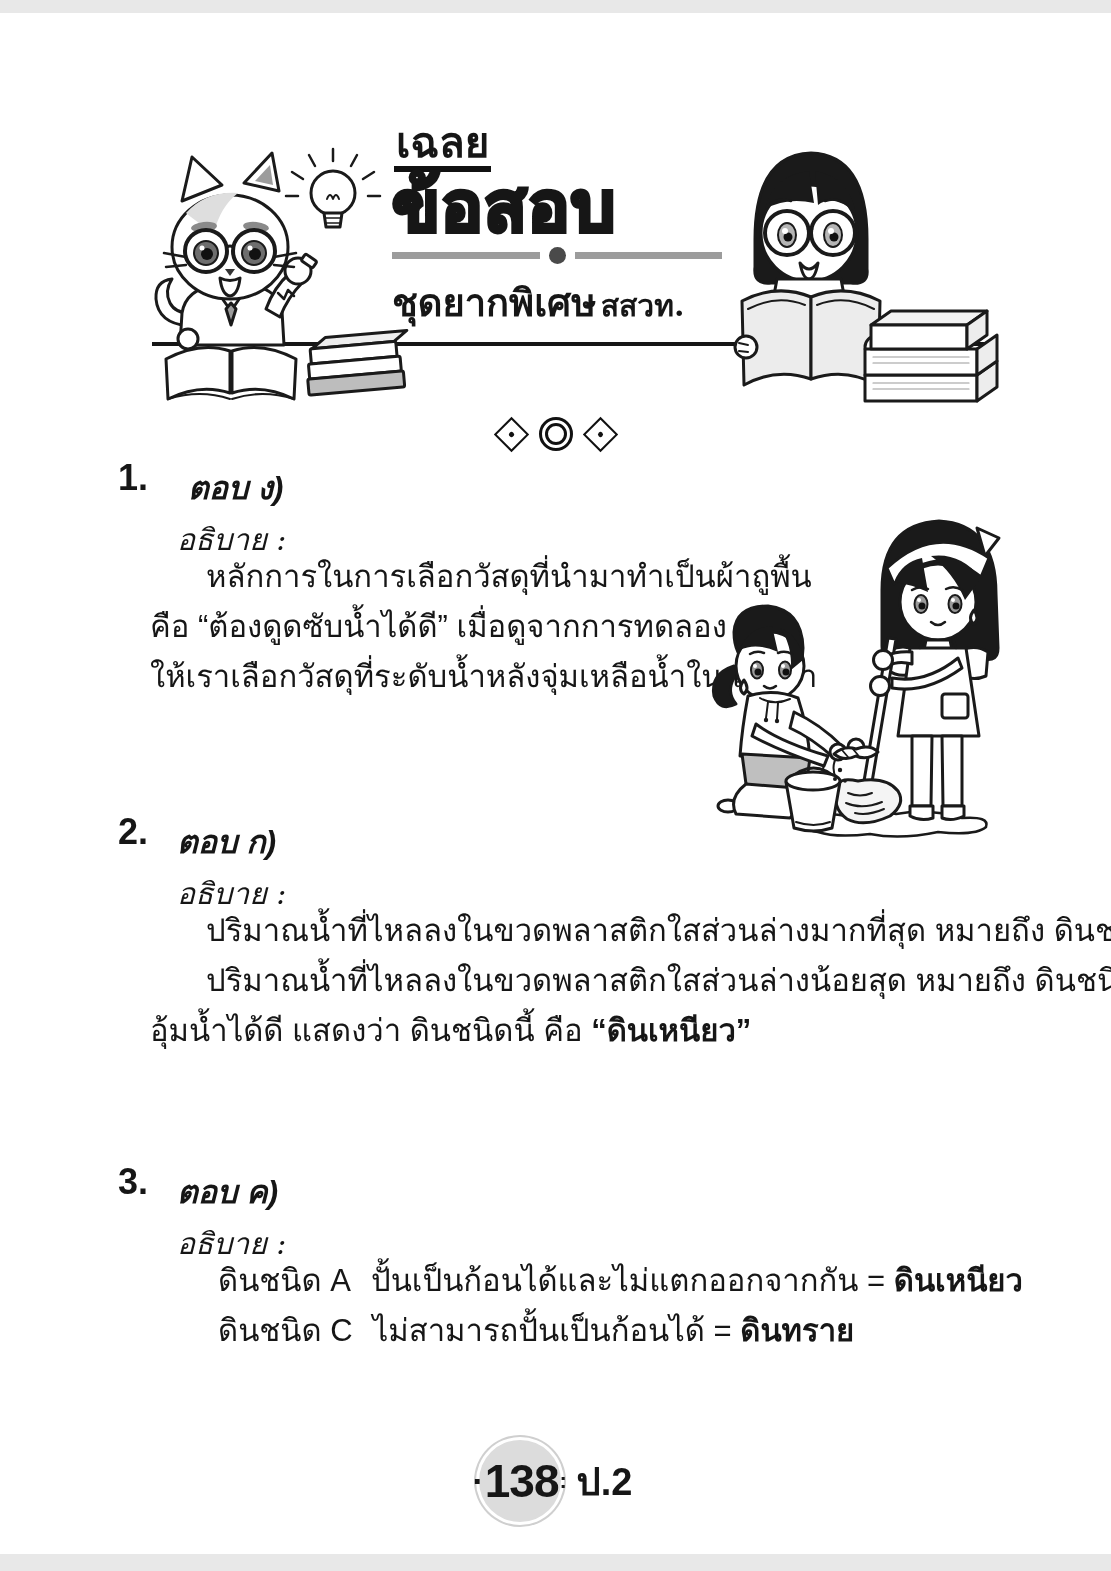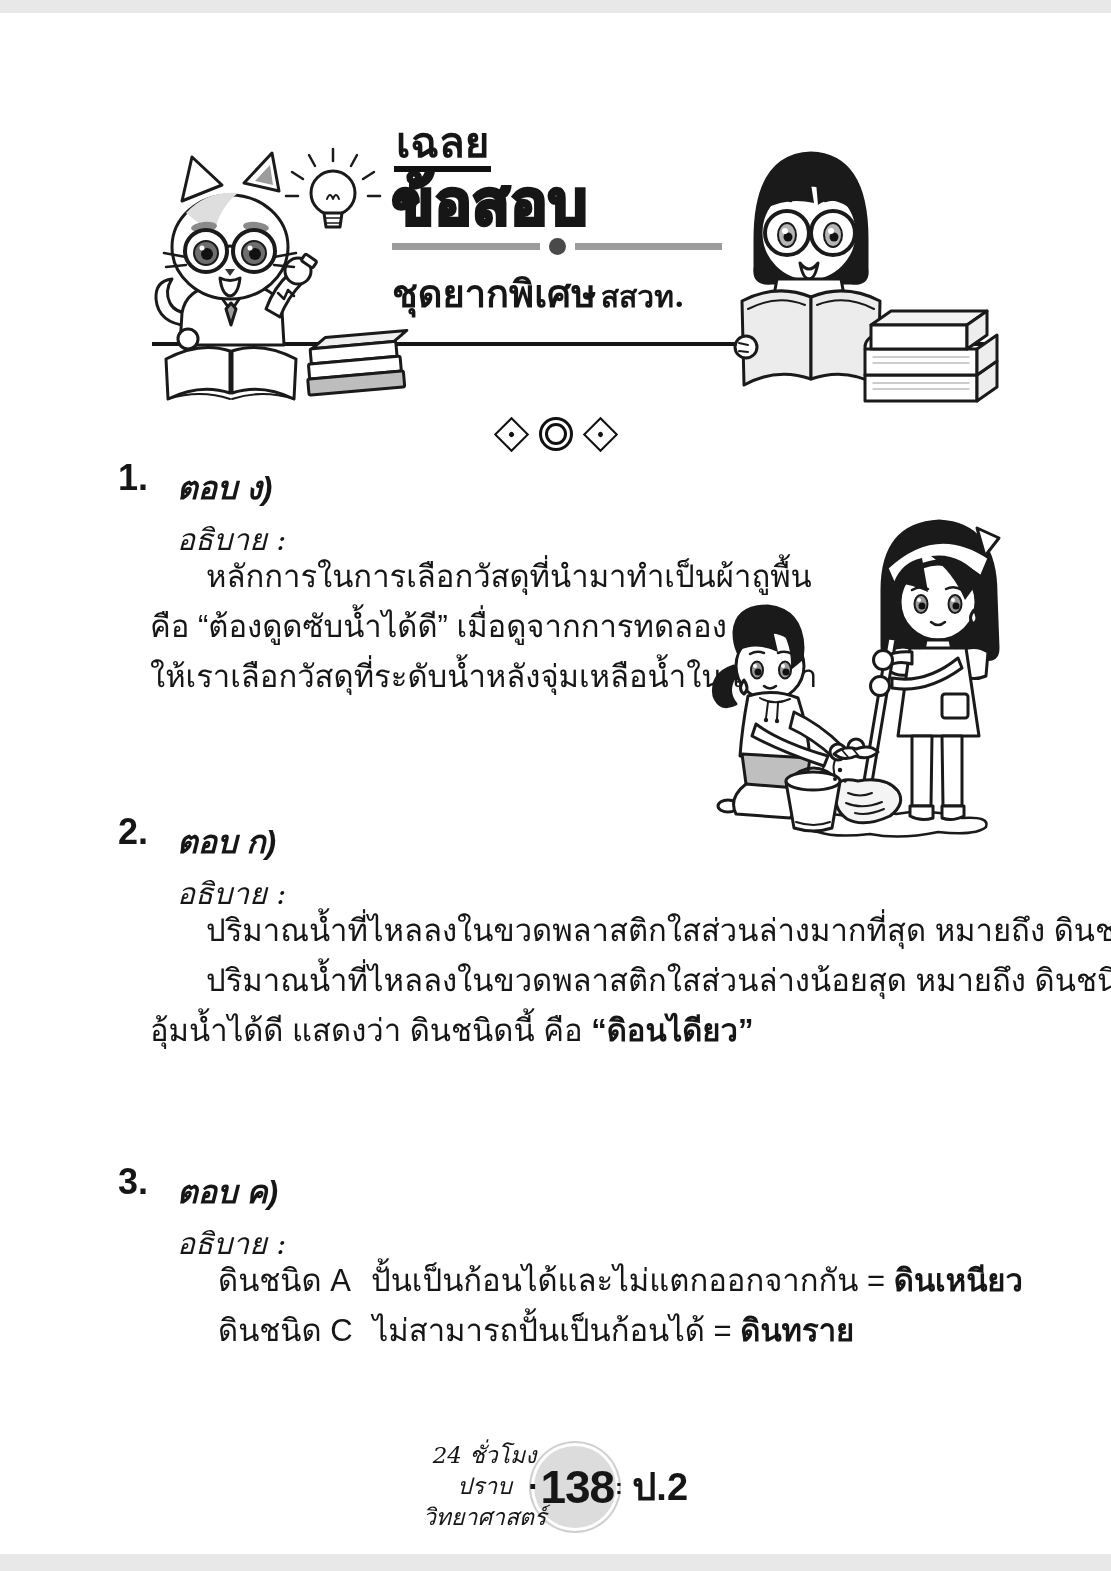--- a/index.html
+++ b/index.html
@@ -11,21 +11,21 @@
   .abs{position:absolute;}
 
   
   .desk-line{top:329px; left:152px; width:836px; height:4px; background:#161616;}
   .logo{top:108px; left:392px; width:330px;}
   .logo .pretitle{
     display:inline-block; font-size:42px; font-weight:800; line-height:1.05;
     border-bottom:6px solid #111; padding:0 2px 1px 2px; margin-left:2px;
   }
   .logo .title{
-    font-size:61px; font-weight:800; line-height:1.02; letter-spacing:1px;
+    font-size:70px; font-weight:800; line-height:1.02; letter-spacing:1px;
     color:#8a8a8a; -webkit-text-stroke:4px #161616; margin-top:0px;
   }
   .logo .rule{display:flex; align-items:center; gap:9px; margin-top:4px;}
   .logo .rule .bar{flex:1; height:7px; background:#9c9c9c;}
   .logo .rule .dot{width:17px; height:17px; border-radius:50%; background:#4a4a4a;}
   .logo .subtitle{margin-top:8px; white-space:nowrap;}
   .logo .subtitle .main{font-size:38px; font-weight:800;}
   .logo .subtitle .org{font-size:30px; font-weight:700; font-family:"DejaVu Serif", serif;}
 
   
@@ -184,21 +184,21 @@
       </span>
     <span class="ring">
         <span class="inner"></span>
       </span>
     <span class="diamond">
         <span class="ddot"></span>
       </span>
   </div>
 
   <div class="abs qnum" style="left:118px; top:444px;">1.</div>
-  <div class="abs answer" style="left:177px; top:449px;">ตอบ ง)</div>
+  <div class="abs answer" style="left:188px; top:449px;">ตอบ ง)</div>
   <div class="abs explain" style="left:177px; top:503px;">อธิบาย :</div>
   <div class="abs para" style="left:150px; top:539px; width:590px;">
     <div class="line indent"><span>หลักการในการเลือกวัสดุที่นำมาทำเป็นผ้าถูพื้น</span></div>
     <div class="line"><span>คือ “ต้องดูดซับน้ำได้ดี” เมื่อดูจากการทดลอง</span></div>
     <div class="line"><span>ให้เราเลือกวัสดุที่ระดับน้ำหลังจุ่มเหลือน้ำในแก้วน้ำ</span></div>
   </div>
 
   <svg class="abs" style="left:690px; top:485px;" width="330" height="355" viewBox="0 0 330 355">
     <g stroke="#1a1a1a" stroke-width="3" fill="#fff" stroke-linejoin="round" stroke-linecap="round">
       <path d="M120,326 Q128,312 156,318 Q176,308 206,316 Q240,310 272,320 Q300,318 296,329 Q286,338 248,334 Q210,342 180,336 Q146,340 128,334 Q114,332 120,326 Z" stroke-width="2.5"></path>
@@ -282,41 +282,36 @@
       </g>
     </g>
   </svg>
 
   <div class="abs qnum" style="left:118px; top:798px;">2.</div>
   <div class="abs answer" style="left:177px; top:803px;">ตอบ ก)</div>
   <div class="abs explain" style="left:177px; top:857px;">อธิบาย :</div>
   <div class="abs para" style="left:150px; top:893px; width:870px;">
     <div class="line indent"><span>ปริมาณน้ำที่ไหลลงในขวดพลาสติกใสส่วนล่างมากที่สุด หมายถึง ดินชนิดนั้น</span></div>
     <div class="line indent"><span>ปริมาณน้ำที่ไหลลงในขวดพลาสติกใสส่วนล่างน้อยสุด หมายถึง ดินชนิดนั้น</span></div>
-    <div class="line"><span>อุ้มน้ำได้ดี แสดงว่า ดินชนิดนี้ คือ </span><b>“ดิอนไดียว”</b></div>
+    <div class="line"><span>อุ้มน้ำได้ดี แสดงว่า ดินชนิดนี้ คือ </span><b>“ดินเหนียว”</b></div>
   </div>
 
   <div class="abs qnum" style="left:118px; top:1148px;">3.</div>
   <div class="abs answer" style="left:177px; top:1153px;">ตอบ ค)</div>
   <div class="abs explain" style="left:177px; top:1207px;">อธิบาย :</div>
   <div class="abs list" style="left:218px; top:1243px;">
     <div class="line">
       <span class="label">ดินชนิด A</span><span>ปั้นเป็นก้อนได้และไม่แตกออกจากกัน = </span><b>ดินเหนียว</b>
     </div>
     <div class="line">
       <span class="label">ดินชนิด C</span><span>ไม่สามารถปั้นเป็นก้อนได้ = </span><b>ดินทราย</b>
     </div>
   </div>
 
   <div class="abs footer">
-    <div class="brand">
-      <div>24 ชั่วโมง</div>
-      <div>ปราบ</div>
-      <div>วิทยาศาสตร์</div>
-    </div>
     <div class="badge">
       <span class="pdot">·</span>
       <span class="pnum">138</span>
       <span class="pcolon">:</span>
     </div>
     <div class="grade">ป.2</div>
   </div>
 
 </div>
 

